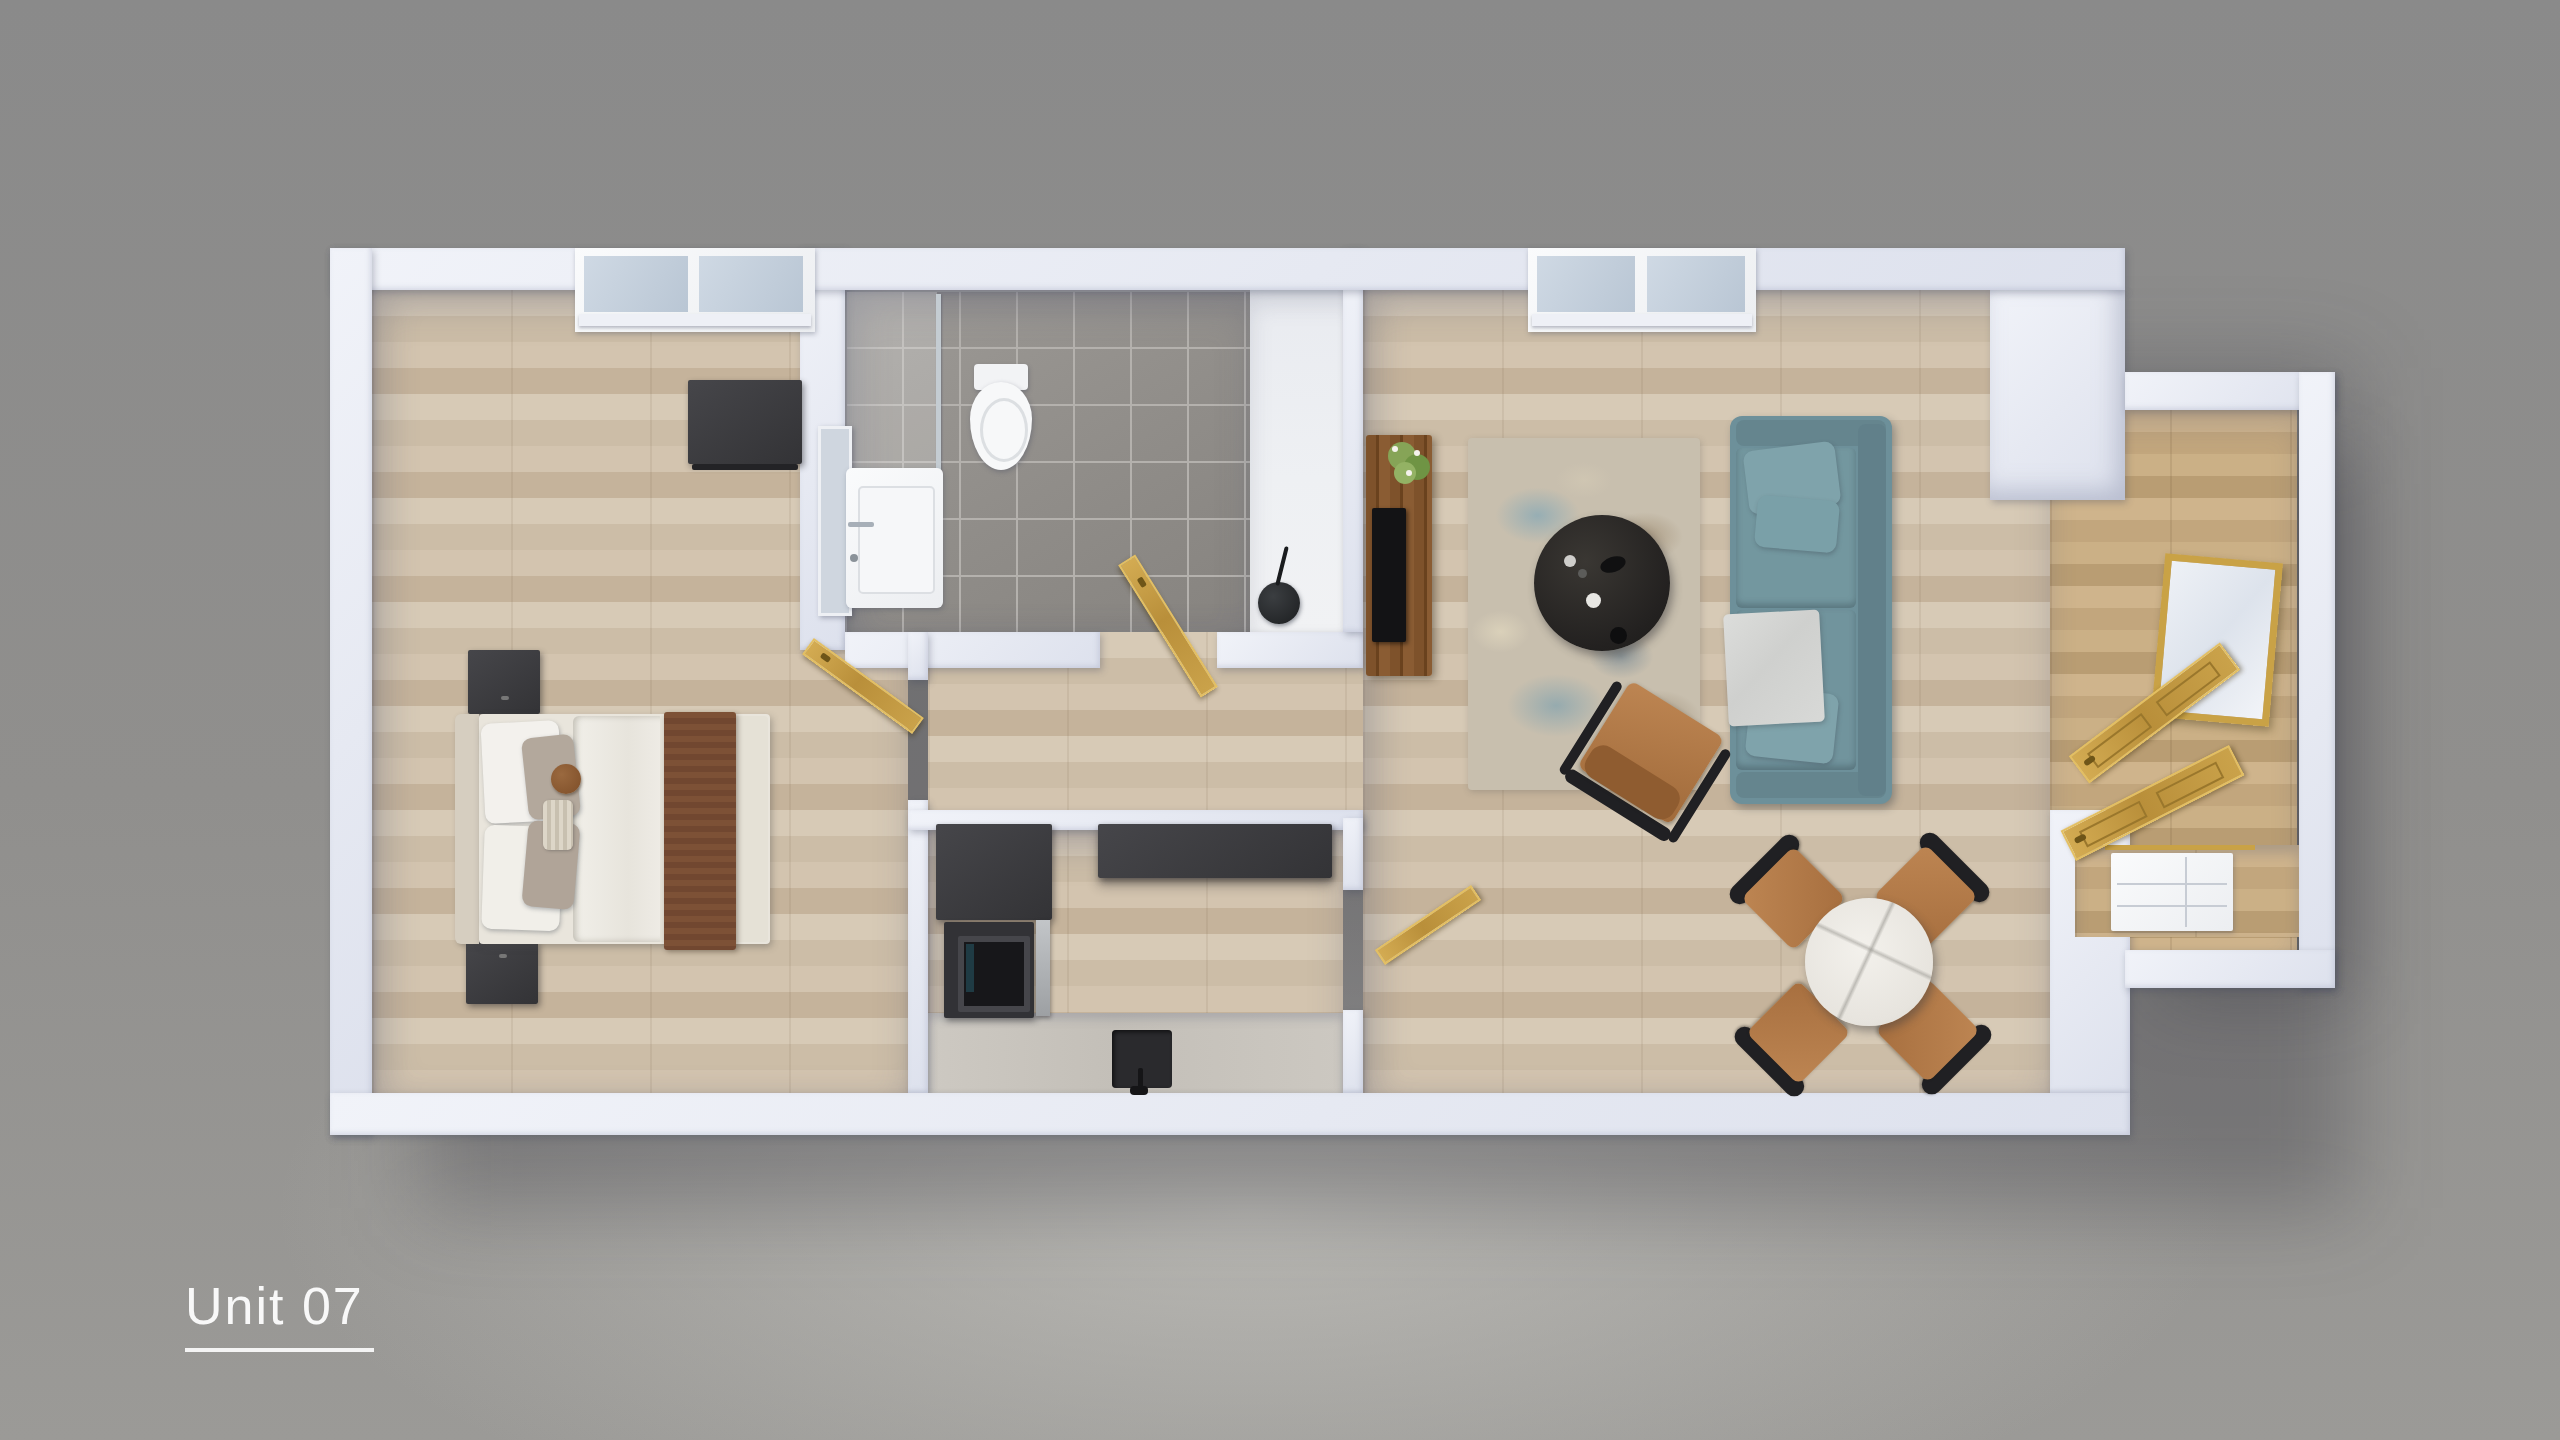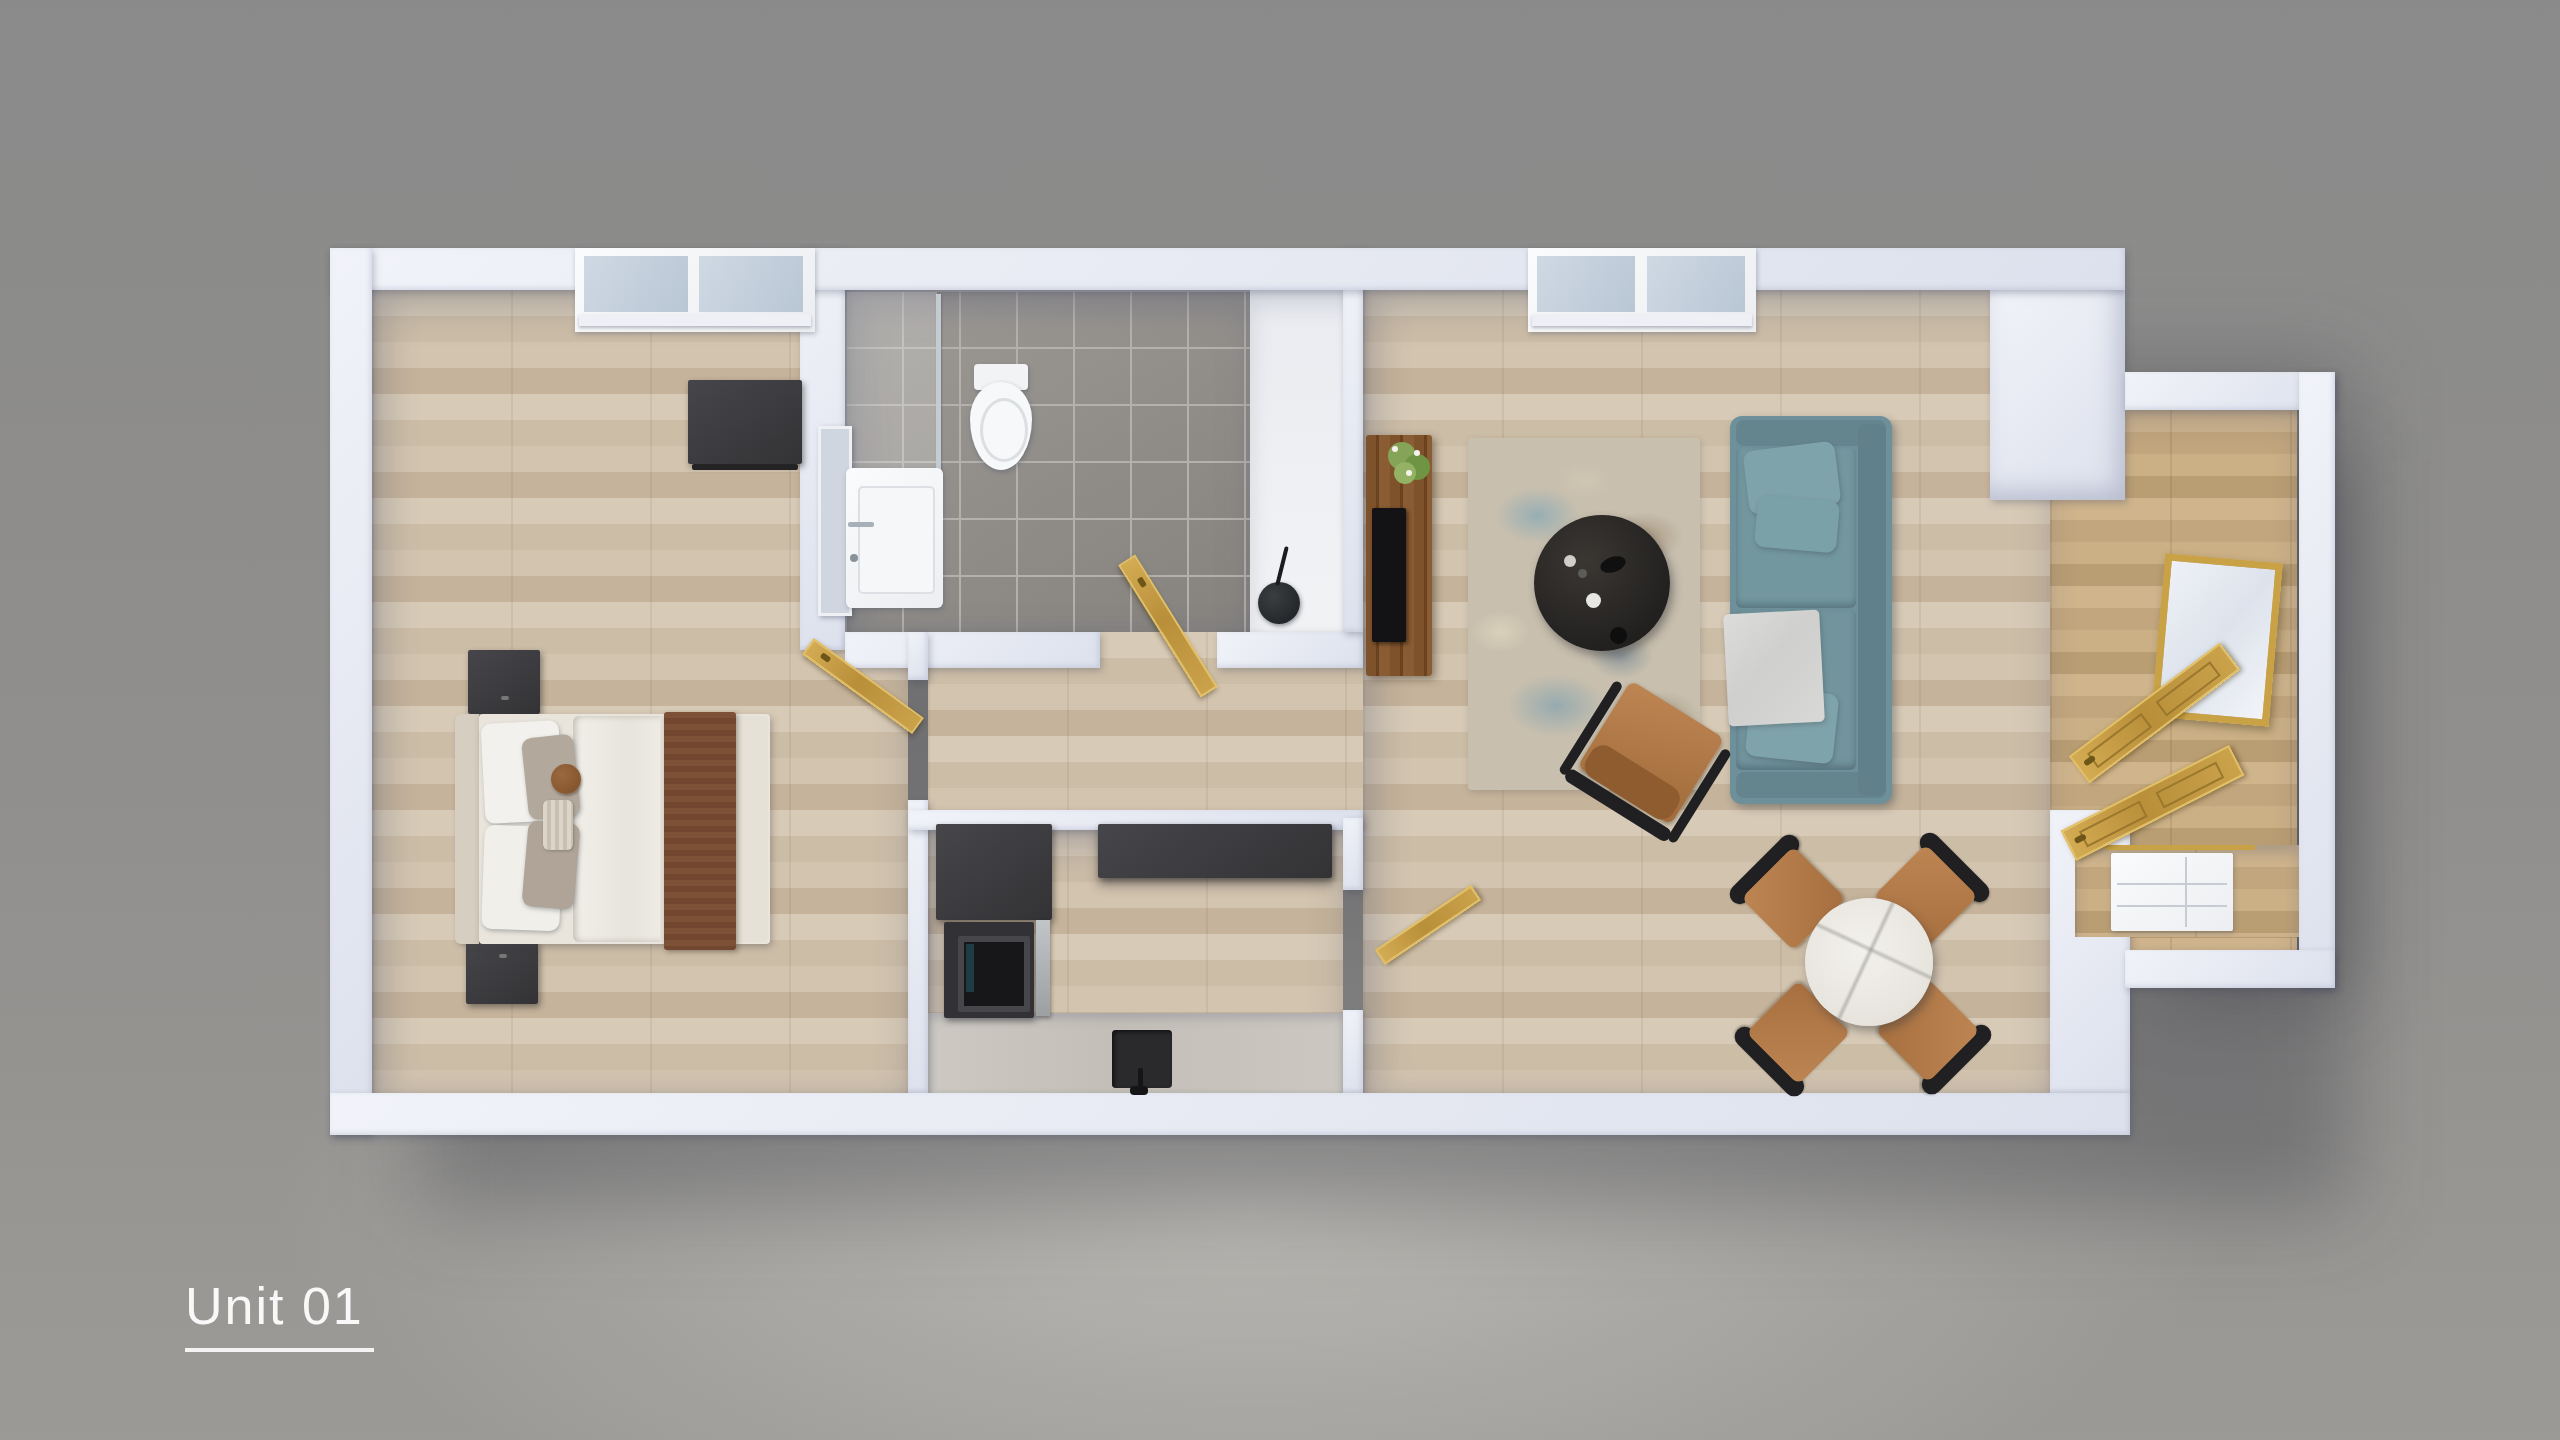--- a/index.html
+++ b/index.html
@@ -246,14 +246,14 @@
     <div class="abs" style="left:14px;top:7px;width:64px;height:14px;border:2px solid #9a772c;"></div>
     <div class="abs" style="left:100px;top:7px;width:64px;height:14px;border:2px solid #9a772c;"></div>
     <div class="abs" style="left:6px;top:11px;width:12px;height:6px;background:#6e5518;border-radius:3px;"></div>
   </div>
   <div class="abs gold" style="left:2058px;top:786px;width:185px;height:30px;transform:rotate(-27deg);">
     <div class="abs" style="left:14px;top:7px;width:64px;height:14px;border:2px solid #9a772c;"></div>
     <div class="abs" style="left:100px;top:7px;width:64px;height:14px;border:2px solid #9a772c;"></div>
     <div class="abs" style="left:6px;top:11px;width:12px;height:6px;background:#6e5518;border-radius:3px;"></div>
   </div>
 
-  <div id="unit-label" class="abs">Unit 01</div>
+  <div id="unit-label" class="abs">Unit 07</div>
 </div>
 
 </body></html>

